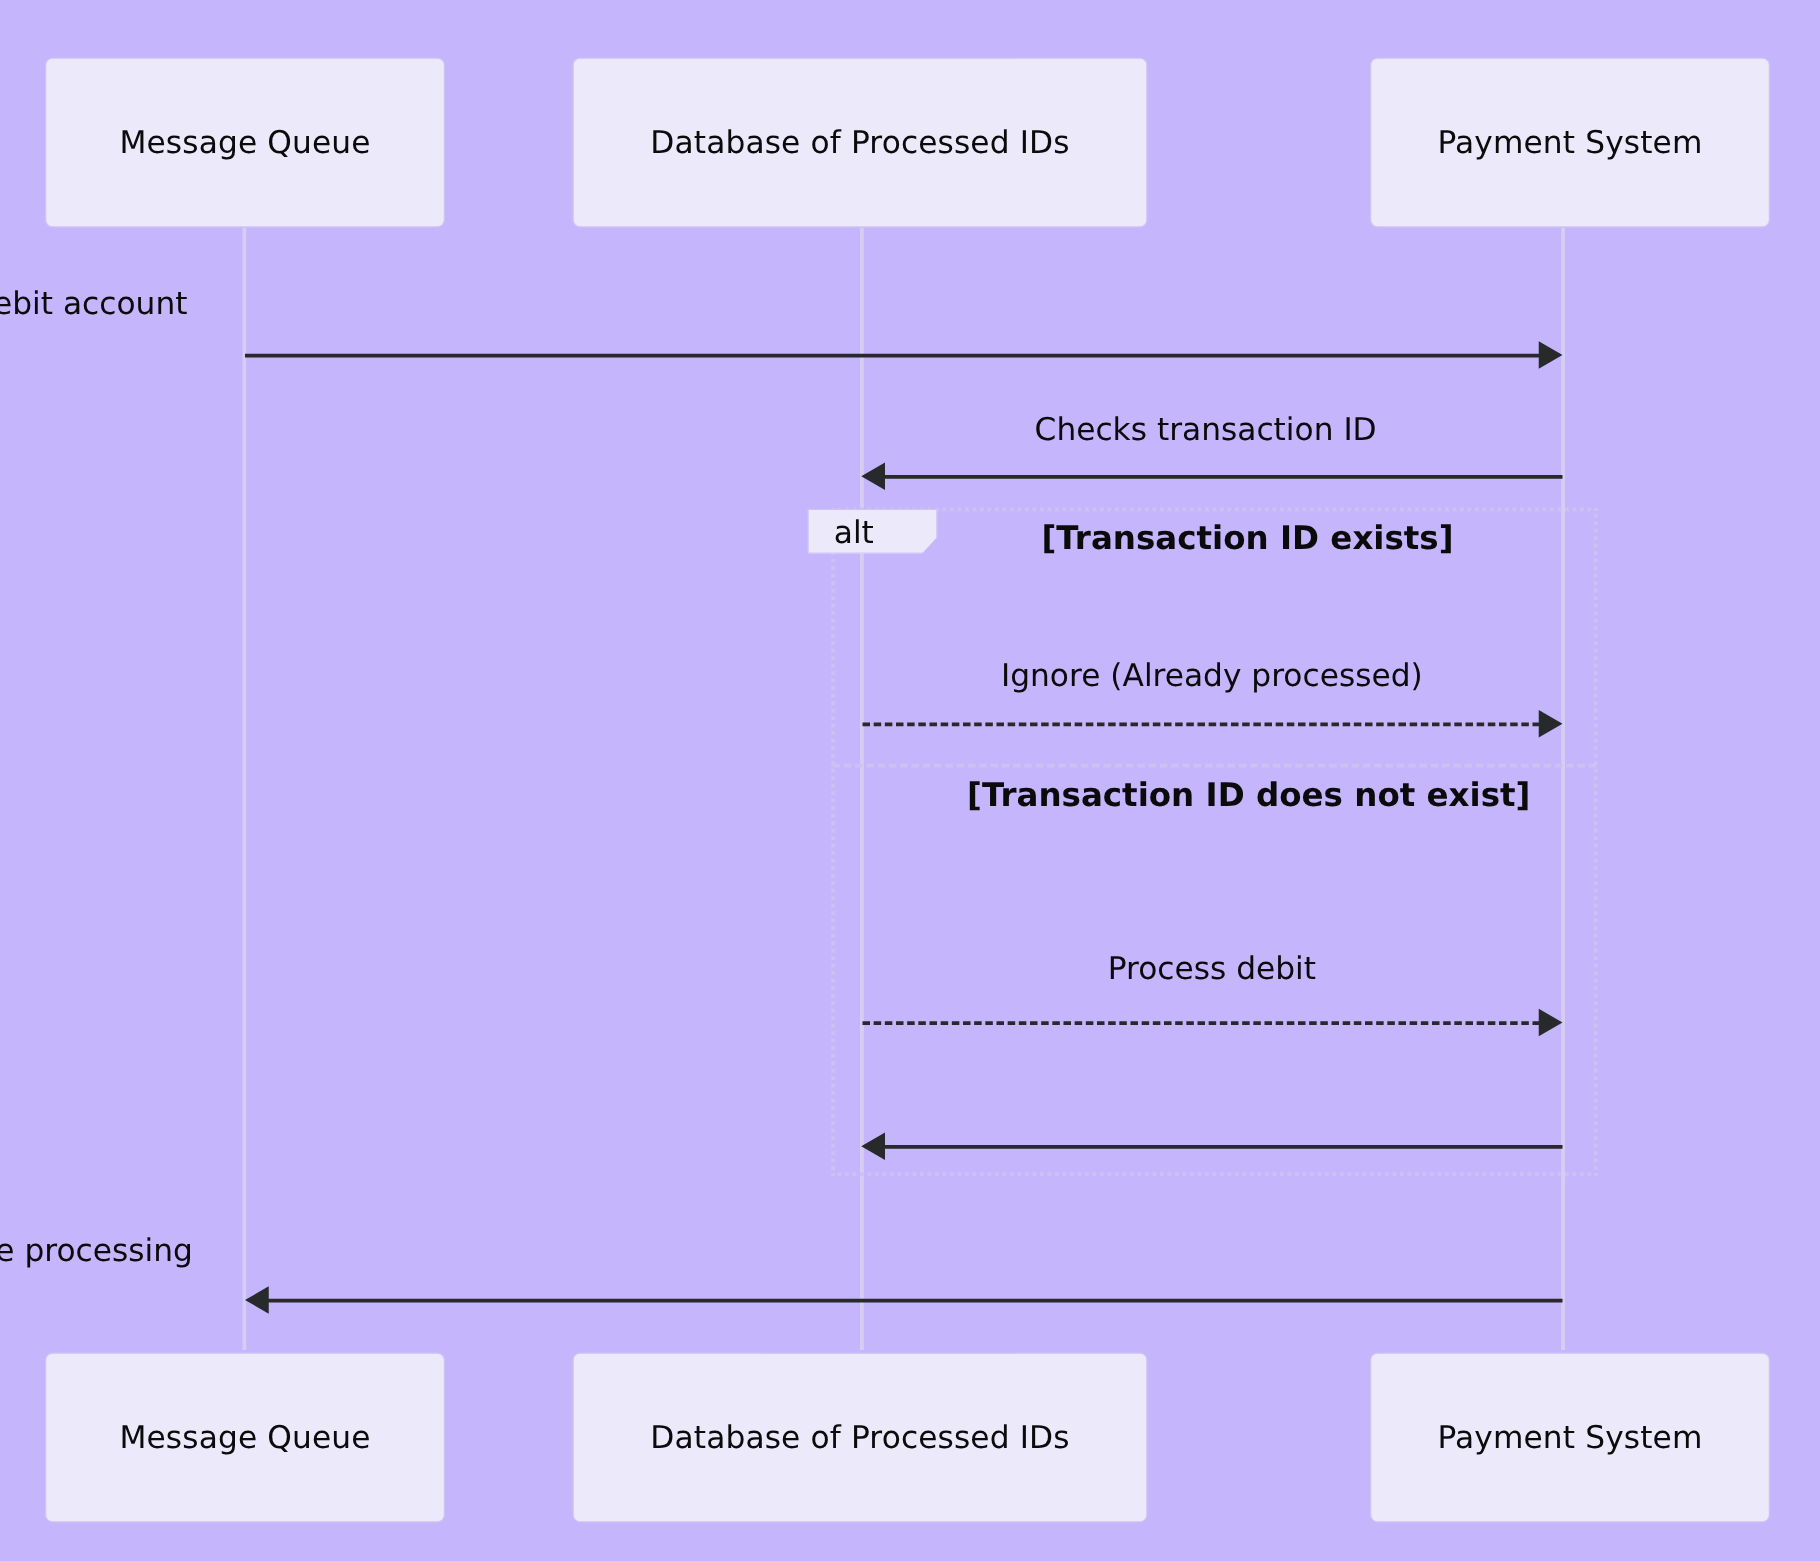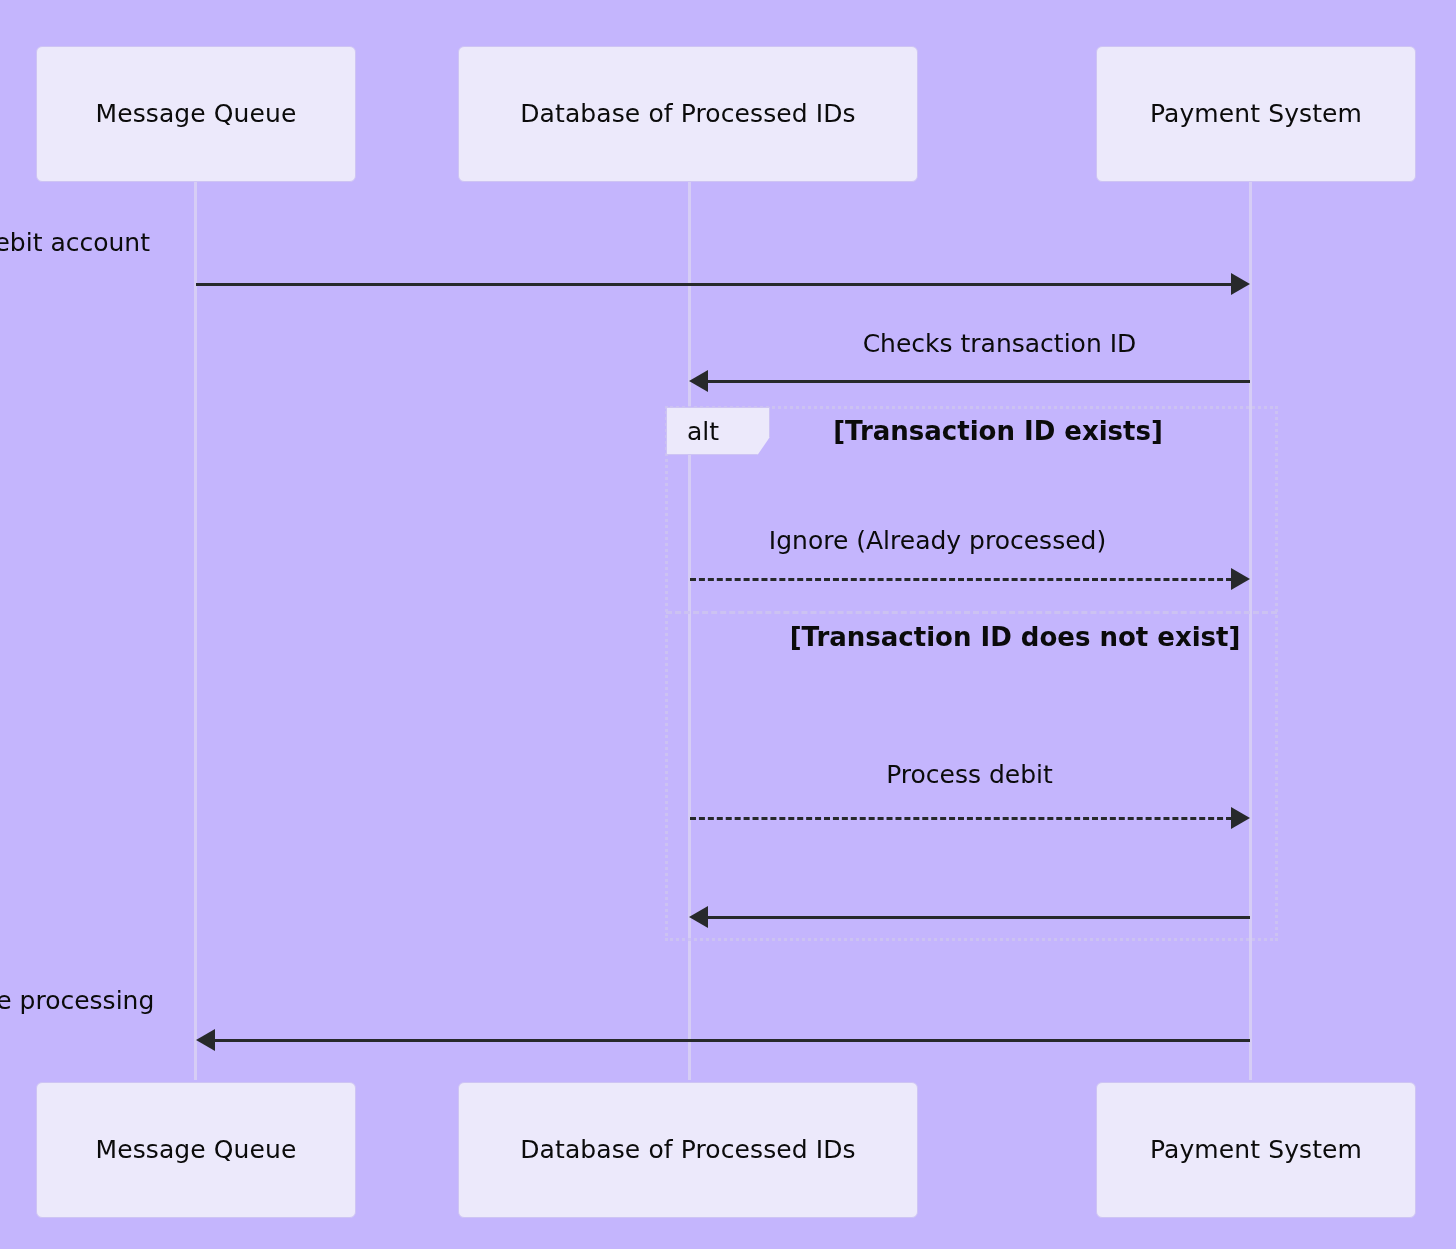--- a/index.html
+++ b/index.html
@@ -126,45 +126,45 @@
   </div>
 
   <div class="msg-label" style="left:0px; top:228px; width:1444px; text-align:center;">
     <span style="display:inline-block; position:relative; left:-733px;">
       <span>Message to debit account</span>
     </span>
   </div>
   <div class="msg-line" style="left:196px; top:283px; width:1036px;"></div>
   <div class="arrow-head right" style="left:1231px; top:273px;"></div>
 
-  <div class="msg-label" style="left:719px; top:329px; width:561px; text-align:center;">
+  <div class="msg-label" style="left:684px; top:329px; width:561px; text-align:center;">
     <span>Checks transaction ID</span>
   </div>
   <div class="msg-line" style="left:706px; top:380px; width:544px;"></div>
   <div class="arrow-head left" style="left:689px; top:370px;"></div>
 
   <div class="alt-frame" style="left:665px; top:406px; width:613px; height:535px;"></div>
 
-  <div class="alt-tag" style="left:666px; top:407px; width:104px; height:48px;">
+  <div class="alt-tag" style="left:646px; top:407px; width:104px; height:36px;">
     <span>alt</span>
   </div>
 
   <div class="cond-label" style="left:748px; top:416px; width:500px; text-align:center;">
     <span>[Transaction ID exists]</span>
   </div>
 
-  <div class="msg-label" style="left:657px; top:526px; width:561px; text-align:center;">
+  <div class="msg-label" style="left:689px; top:526px; width:561px; text-align:center;">
     <span>Ignore (Already processed)</span>
   </div>
   <div class="msg-line dotted" style="left:690px; top:578px; width:542px;"></div>
   <div class="arrow-head right" style="left:1231px; top:568px;"></div>
 
   <div class="alt-divider" style="left:666px; top:611px; width:611px;"></div>
 
-  <div class="cond-label" style="left:745px; top:622px; width:540px; text-align:center;">
+  <div class="cond-label" style="left:729px; top:622px; width:540px; text-align:center;">
     <span>[Transaction ID does not exist]</span>
   </div>
 
   <div class="msg-label" style="left:689px; top:760px; width:561px; text-align:center;">
     <span>Process debit</span>
   </div>
   <div class="msg-line dotted" style="left:690px; top:817px; width:542px;"></div>
   <div class="arrow-head right" style="left:1231px; top:807px;"></div>
 
   <div class="msg-line" style="left:706px; top:916px; width:544px;"></div>

